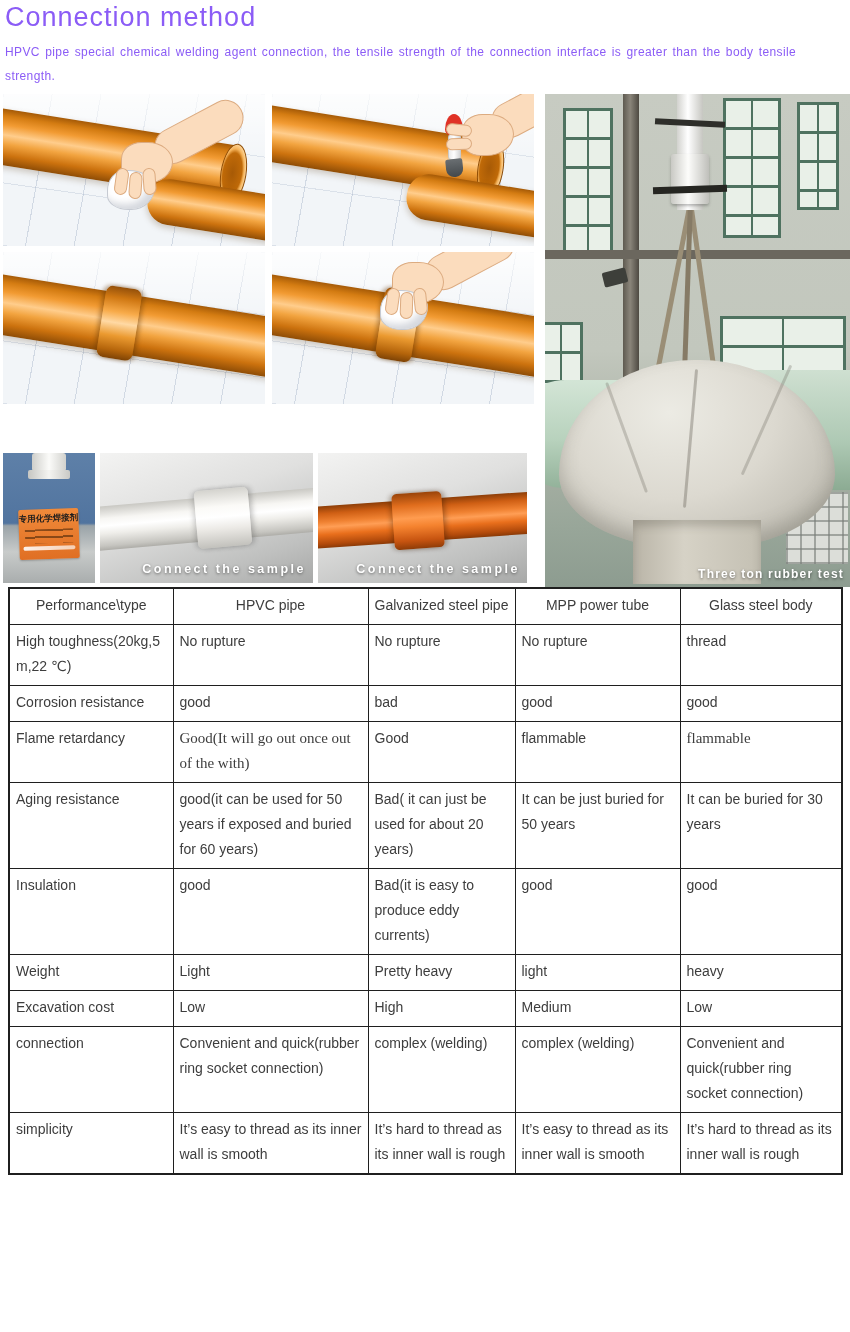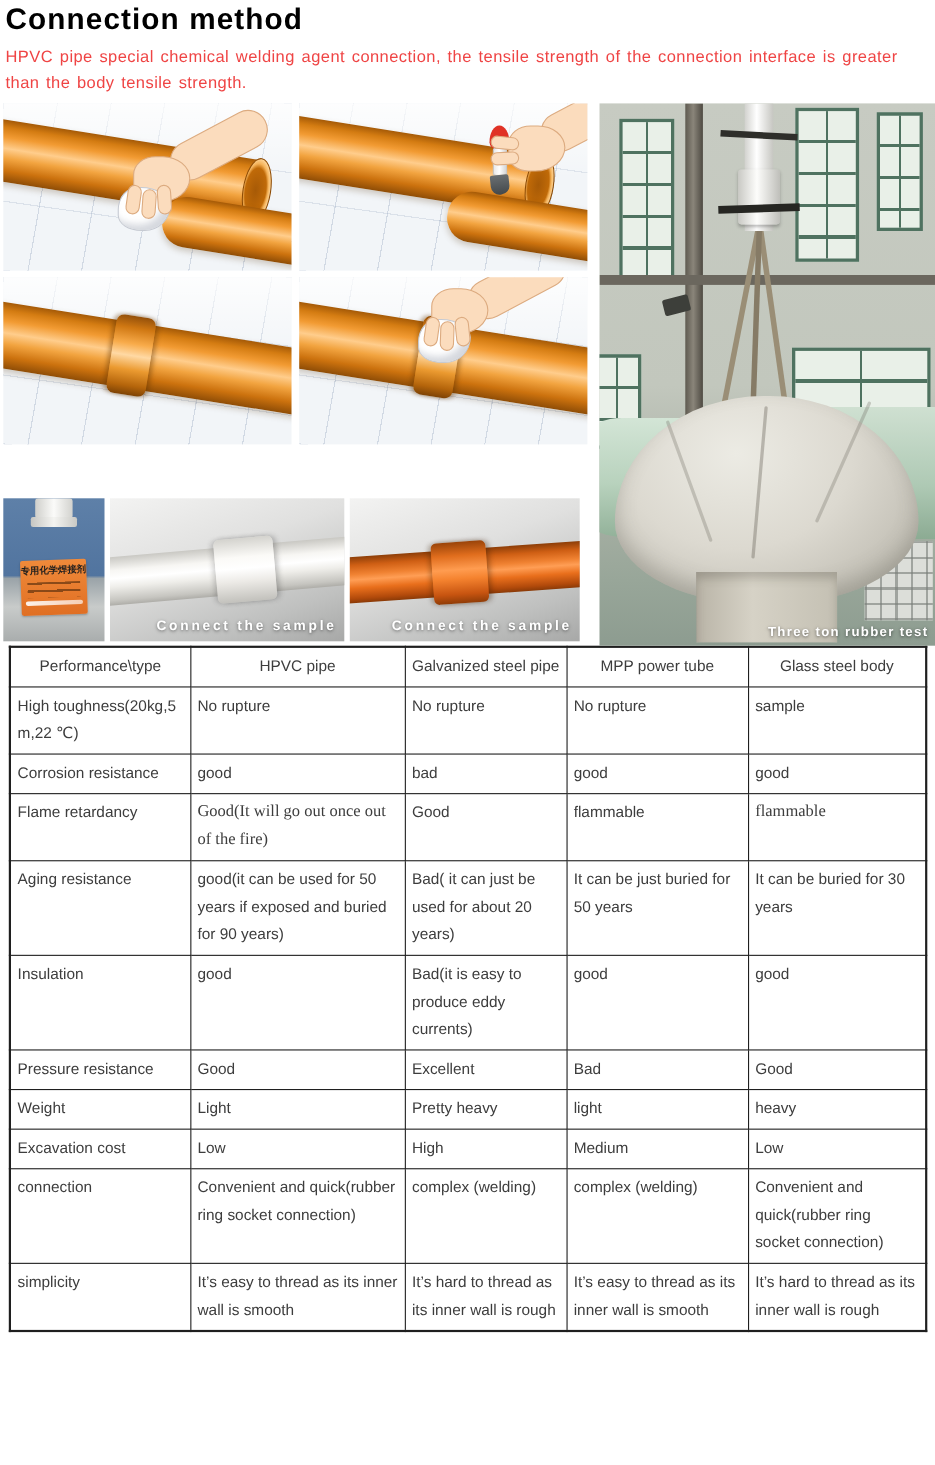--- a/index.html
+++ b/index.html
@@ -5,25 +5,25 @@
   * { box-sizing: border-box; margin: 0; padding: 0; }
   html,body { background:#fff; }
   body {
     width:850px; height:1332px; overflow:hidden; position:relative;
     font-family:"Liberation Sans","DejaVu Sans",sans-serif; color:#3d3d3d;
   }
   .page { position:relative; width:850px; height:1332px; }
 
   
   h1.page-title {
-    margin:2px 0 0 5px; font-size:27px; line-height:30px; font-weight:bold;
-    letter-spacing:1px; color:#000000;
+    margin:2px 0 0 5px; font-size:27px; line-height:30px; font-weight:normal;
+    letter-spacing:1px; color:#8b5cf6;
   }
   p.intro {
-    margin:8px 6px 0 5px; font-size:15px; line-height:24px; color:#ef4444;
+    margin:8px 6px 0 5px; font-size:12px; line-height:24px; color:#8b5cf6;
     letter-spacing:.4px; word-spacing:1.5px;
   }
   h2.comparison-heading {
     margin:16px 0 7px 5px; width:845px; font-size:17px; line-height:23px;
     font-weight:bold; color:#e23a2e; letter-spacing:.2px;
   }
 
   
   .media { margin:6px 0 0 3px; display:flex; gap:11px; height:493px; }
   .media-left { position:relative; width:531px; height:493px; }
@@ -343,56 +343,49 @@
           <th>MPP power tube</th>
           <th>Glass steel body</th>
         </tr>
     </thead>
     <tbody>
         <tr>
           <td>High toughness(20kg,5 m,22 ℃)</td>
           <td>No rupture</td>
           <td>No rupture</td>
           <td>No rupture</td>
-          <td>sample</td>
+          <td>thread</td>
         </tr>
         <tr>
           <td>Corrosion resistance</td>
           <td>good</td>
           <td>bad</td>
           <td>good</td>
           <td>good</td>
         </tr>
         <tr>
           <td>Flame retardancy</td>
-          <td class="serif">Good(It will go out once out of the fire)</td>
+          <td class="serif">Good(It will go out once out of the with)</td>
           <td>Good</td>
           <td>flammable</td>
           <td class="serif">flammable</td>
         </tr>
         <tr>
           <td>Aging resistance</td>
-          <td>good(it can be used for 50 years if exposed and buried for 90 years)</td>
+          <td>good(it can be used for 50 years if exposed and buried for 60 years)</td>
           <td>Bad( it can just be used for about 20 years)</td>
           <td>It can be just buried for 50 years</td>
           <td>It can be buried for 30 years</td>
         </tr>
         <tr>
           <td>Insulation</td>
           <td>good</td>
           <td>Bad(it is easy to produce eddy currents)</td>
           <td>good</td>
           <td>good</td>
-        </tr>
-        <tr>
-          <td>Pressure resistance</td>
-          <td>Good</td>
-          <td>Excellent</td>
-          <td>Bad</td>
-          <td>Good</td>
         </tr>
         <tr>
           <td>Weight</td>
           <td>Light</td>
           <td>Pretty heavy</td>
           <td>light</td>
           <td>heavy</td>
         </tr>
         <tr>
           <td>Excavation cost</td>

